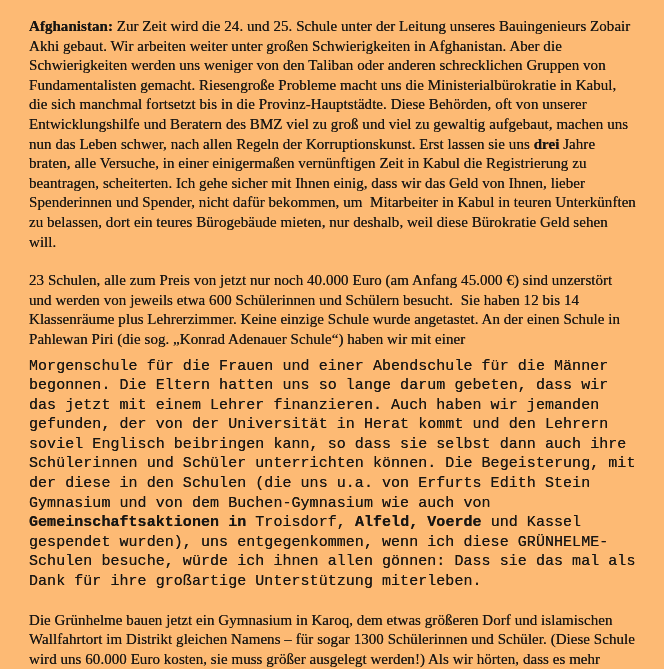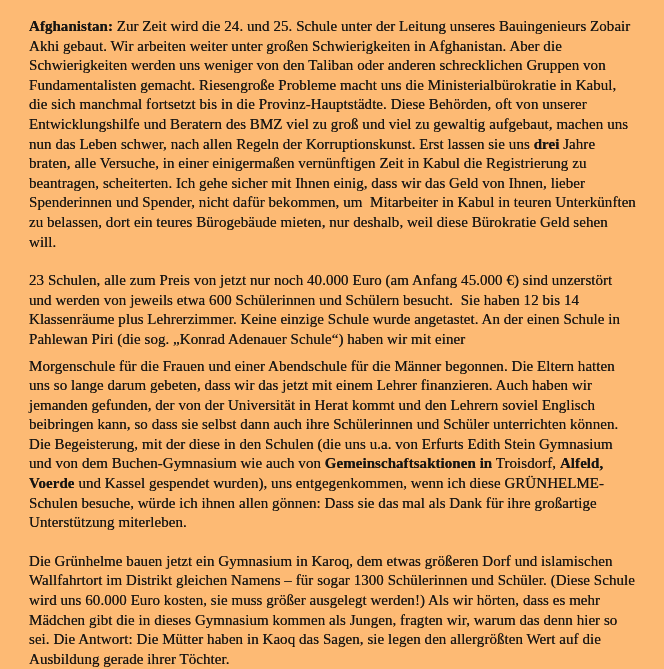--- a/index.html
+++ b/index.html
@@ -24,21 +24,21 @@
     white-space: pre-wrap;
     
     text-shadow: 0 0 0.55px rgba(25, 22, 18, 0.8);
     letter-spacing: 0.05px;
   }
   .para {
     margin: 0;
     padding: 0;
   }
   .para.gap-blank-line { margin-top: 19px; }
-  .para.gap-small      { margin-top: 7px;  }
+  .para.gap-small      { margin-top: 7px; font-family: Liberation Mono, monospace;  }
   .run-bold      { font-weight: bold; }
   .run-underline { }
 </style>
 </head>
 <body>
 
 <div class="page">
   <div class="doc-body"><p class="para"><span class="run-bold ">Afghanistan:</span><span class=""> Zur Zeit wird die 24. und 25. Schule unter der Leitung unseres Bauingenieurs Zobair Akhi gebaut. Wir arbeiten weiter unter großen Schwierigkeiten in Afghanistan. Aber die Schwierigkeiten werden uns weniger von den Taliban oder anderen schrecklichen Gruppen von Fundamentalisten gemacht. Riesengroße Probleme macht uns die Ministerialbürokratie in Kabul, die sich manchmal fortsetzt bis in die Provinz-Hauptstädte. Diese Behörden, oft von unserer Entwicklungshilfe und Beratern des BMZ viel zu groß und viel zu gewaltig aufgebaut, machen uns nun das Leben schwer, nach allen Regeln der Korruptionskunst. Erst lassen sie uns </span><span class="run-bold ">drei</span><span class=""> Jahre braten, alle Versuche, in einer einigermaßen vernünftigen Zeit in Kabul die Registrierung zu beantragen, scheiterten. Ich gehe sicher mit Ihnen einig, dass wir das Geld von Ihnen, lieber Spenderinnen und Spender, nicht dafür bekommen, um  Mitarbeiter in Kabul in teuren Unterkünften zu belassen, dort ein teures Bürogebäude mieten, nur deshalb, weil diese Bürokratie Geld sehen will.</span></p><p class="para gap-blank-line"><span class="">23 Schulen, alle zum Preis von jetzt nur noch 40.000 Euro (am Anfang 45.000 €) sind unzerstört und werden von jeweils etwa 600 Schülerinnen und Schülern besucht.  Sie haben 12 bis 14 Klassenräume plus Lehrerzimmer. Keine einzige Schule wurde angetastet. An der einen Schule in Pahlewan Piri (die sog. „Konrad Adenauer Schule“) haben wir mit </span><span class="run-underline">einer</span></p><p class="para gap-small"><span class="">Morgenschule für die Frauen und einer Abendschule für die Männer begonnen. Die Eltern hatten uns so lange darum gebeten, dass wir das jetzt mit einem Lehrer finanzieren. Auch haben wir jemanden gefunden, der von der Universität in Herat kommt und den Lehrern soviel Englisch beibringen kann, so dass sie selbst dann auch ihre Schülerinnen und Schüler unterrichten können. Die Begeisterung, mit der diese in den Schulen (die uns u.a. von Erfurts Edith Stein Gymnasium und von dem Buchen-Gymnasium wie auch von </span><span class="run-bold ">Gemeinschaftsaktionen in</span><span class=""> Troisdorf, </span><span class="run-bold ">Alfeld, Voerde</span><span class=""> und Kassel gespendet wurden), uns entgegenkommen, wenn ich diese GRÜNHELME-Schulen besuche, würde ich ihnen allen gönnen: Dass sie das mal als Dank für ihre großartige Unterstützung miterleben.</span></p><p class="para gap-blank-line"><span class="">Die Grünhelme bauen jetzt ein Gymnasium in Karoq, dem etwas größeren Dorf und islamischen Wallfahrtort im Distrikt gleichen Namens – für sogar 1300 Schülerinnen und Schüler. (Diese Schule wird uns 60.000 Euro kosten, sie muss größer ausgelegt werden!) Als wir hörten, dass es mehr Mädchen gibt die in dieses Gymnasium kommen als Jungen, fragten wir, warum das denn hier so sei. Die Antwort: Die Mütter haben in Kaoq das Sagen, sie legen den allergrößten Wert auf die Ausbildung gerade ihrer Töchter.</span></p></div>
 </div>
 

